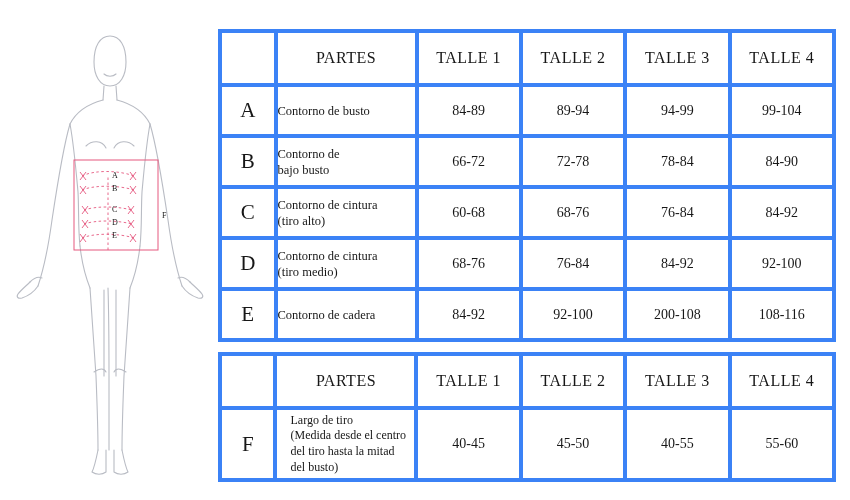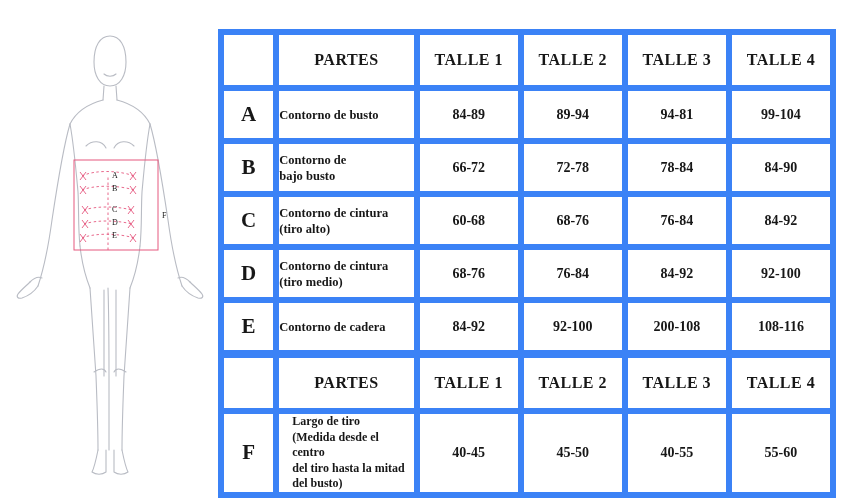--- a/index.html
+++ b/index.html
@@ -45,24 +45,23 @@
     width: 618px;
   }
 
   table.size-table {
     border-collapse: collapse;
     width: 100%;
     background: #ffffff;
   }
   table.size-table td,
   table.size-table th {
-    border: 6px solid #3b82f6;
+    border: 4px solid #3b82f6;
     padding: 0;
     vertical-align: middle;
-    font-weight: bold;
   }
 
   
   col.c-letter { width: 56px; }
   col.c-part   { width: 142px; }
   col.c-size   { width: 105px; }
 
   .hdr-cell {
     height: 50px;
     text-align: center;
@@ -197,21 +196,21 @@
         <th class="hdr-cell">TALLE 3</th>
         <th class="hdr-cell">TALLE 4</th>
       </tr>
     </thead>
     <tbody>
       <tr class="row-main">
         <td class="letter-cell">A</td>
         <td class="part-cell">Contorno de busto</td>
         <td class="val-cell">84-89</td>
         <td class="val-cell">89-94</td>
-        <td class="val-cell">94-81</td>
+        <td class="val-cell">94-99</td>
         <td class="val-cell">99-104</td>
       </tr>
       <tr class="row-main">
         <td class="letter-cell">B</td>
         <td class="part-cell">Contorno de<br>bajo busto</td>
         <td class="val-cell">66-72</td>
         <td class="val-cell">72-78</td>
         <td class="val-cell">78-84</td>
         <td class="val-cell">84-90</td>
       </tr>

